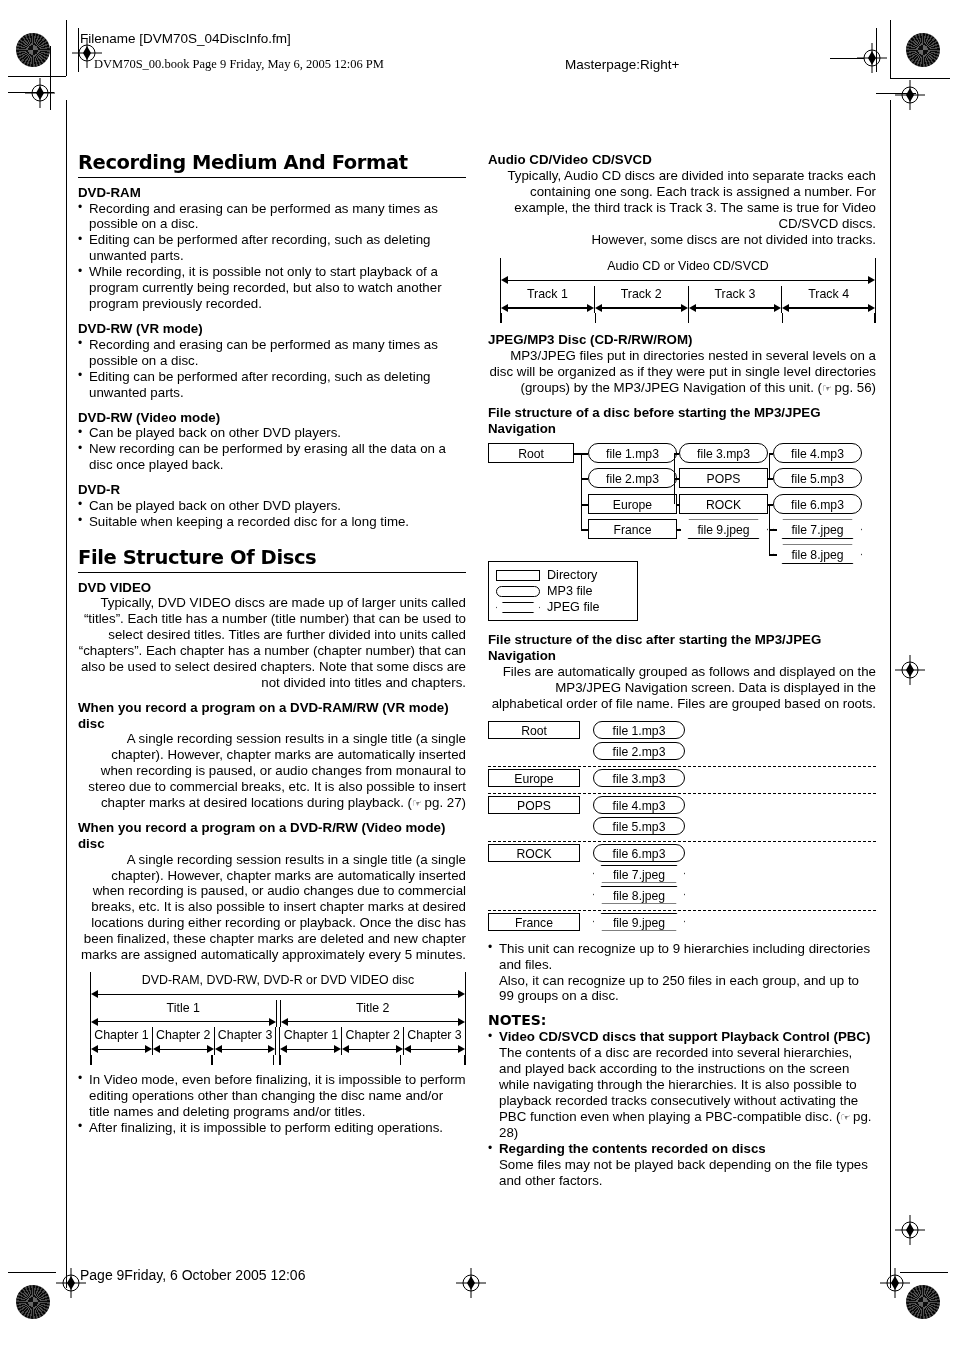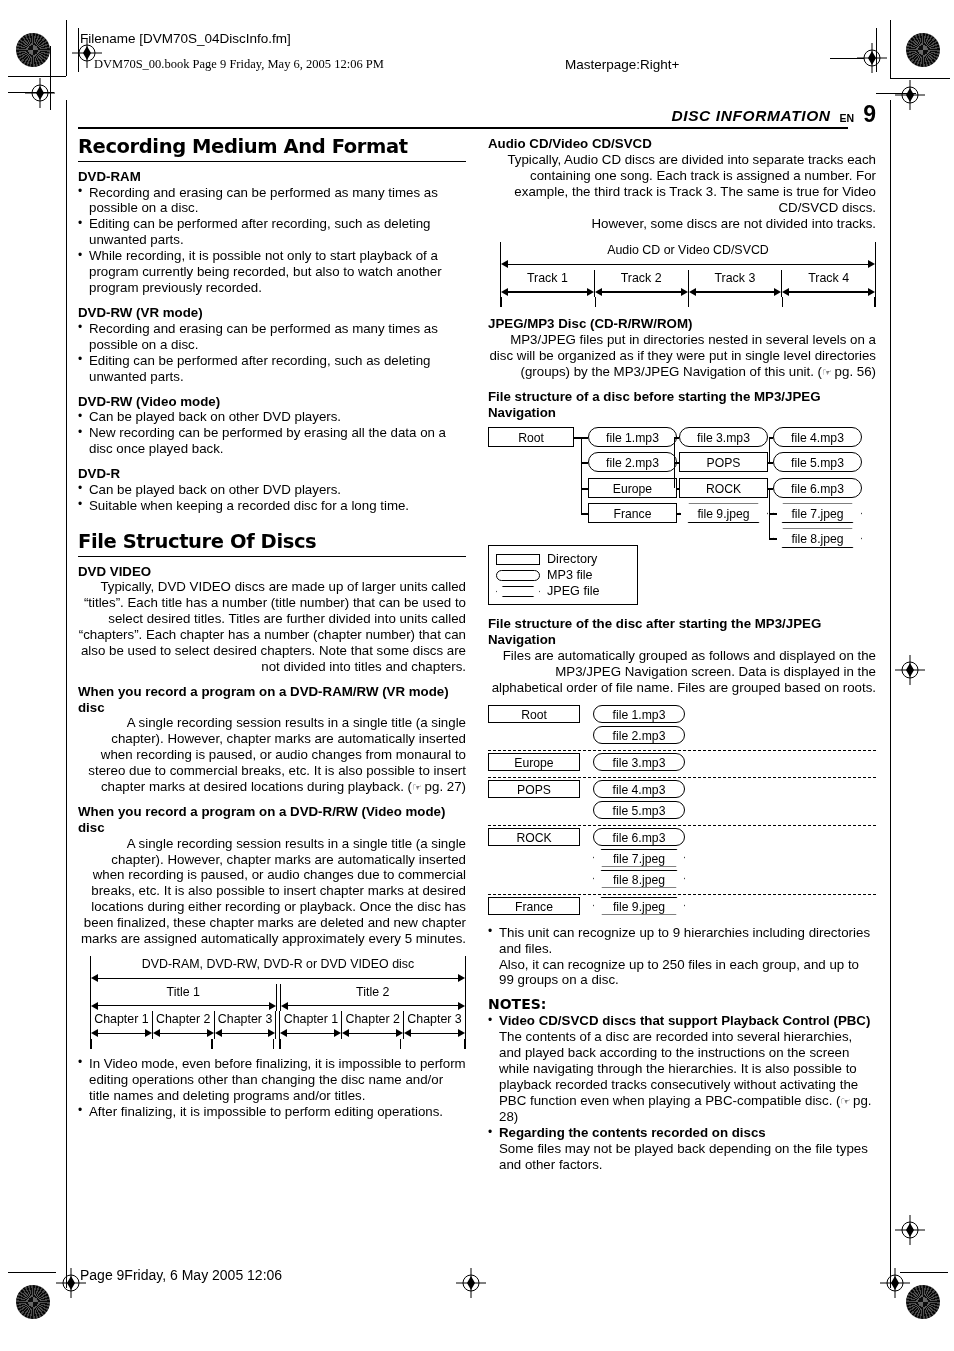--- a/index.html
+++ b/index.html
@@ -95,21 +95,21 @@
   }
   .runhead-rule {
     border-bottom: 2.4px solid #000;
     margin-top: 2px;
     width: 770px;
   }
 
   
   .col {
     position: absolute;
-    top: 136px;
+    top: 152px;
     width: 388px;
   }
   .col-left  { left: 78px; }
   .col-right { left: 488px; }
 
   
   h1.sec {
     font-family: "DejaVu Sans", sans-serif;
     font-weight: bold;
     font-size: 19.5px;
@@ -388,30 +388,22 @@
     <line x1="0" y1="15" x2="30" y2="15" stroke="#000" stroke-width="1"></line>
     <circle cx="15" cy="15" r="8" fill="none" stroke="#000" stroke-width="1"></circle>
     <path d="M15 8 L19 15 L15 22 L11 15 Z" fill="#000"></path>
   </svg>
   <div class="crop-line vline" style="left:890px; top:100px; height:1140px;"></div>
   <div class="crop-line vline" style="left:66px; top:100px; height:1140px;"></div>
 
   <div class="imp-filename" style="left:80px; top:31px;">Filename [DVM70S_04DiscInfo.fm]</div>
   <div class="imp-book" style="left:94px; top:57px;">DVM70S_00.book  Page 9  Friday, May 6, 2005  12:06 PM</div>
   <div class="imp-master" style="left:565px; top:57px;">Masterpage:Right+</div>
-  <div class="imp-footer" style="left:80px; top:1267px;">Page 9Friday, 6 May 2005  12:06</div>
-
-  <div class="runhead">
-    <div class="runhead-row">
-      <div class="runhead-title">DISC INFORMATION</div>
-      <div class="runhead-en">EN</div>
-      <div class="runhead-num">9</div>
-    </div>
-    <div class="runhead-rule"></div>
-  </div>
+  <div class="imp-footer" style="left:80px; top:1267px;">Page 9Friday, 6 October 2005  12:06</div>
+
 
   <div class="col col-left">
 
     <h1 class="sec">Recording Medium And Format</h1>
     <div class="sec-rule"></div>
 
     <h2 class="sub first">DVD-RAM</h2>
     <ul class="bullets">
       <li>Recording and erasing can be performed as many times as possible on a disc.</li>
       <li>Editing can be performed after recording, such as deleting unwanted parts.</li>

